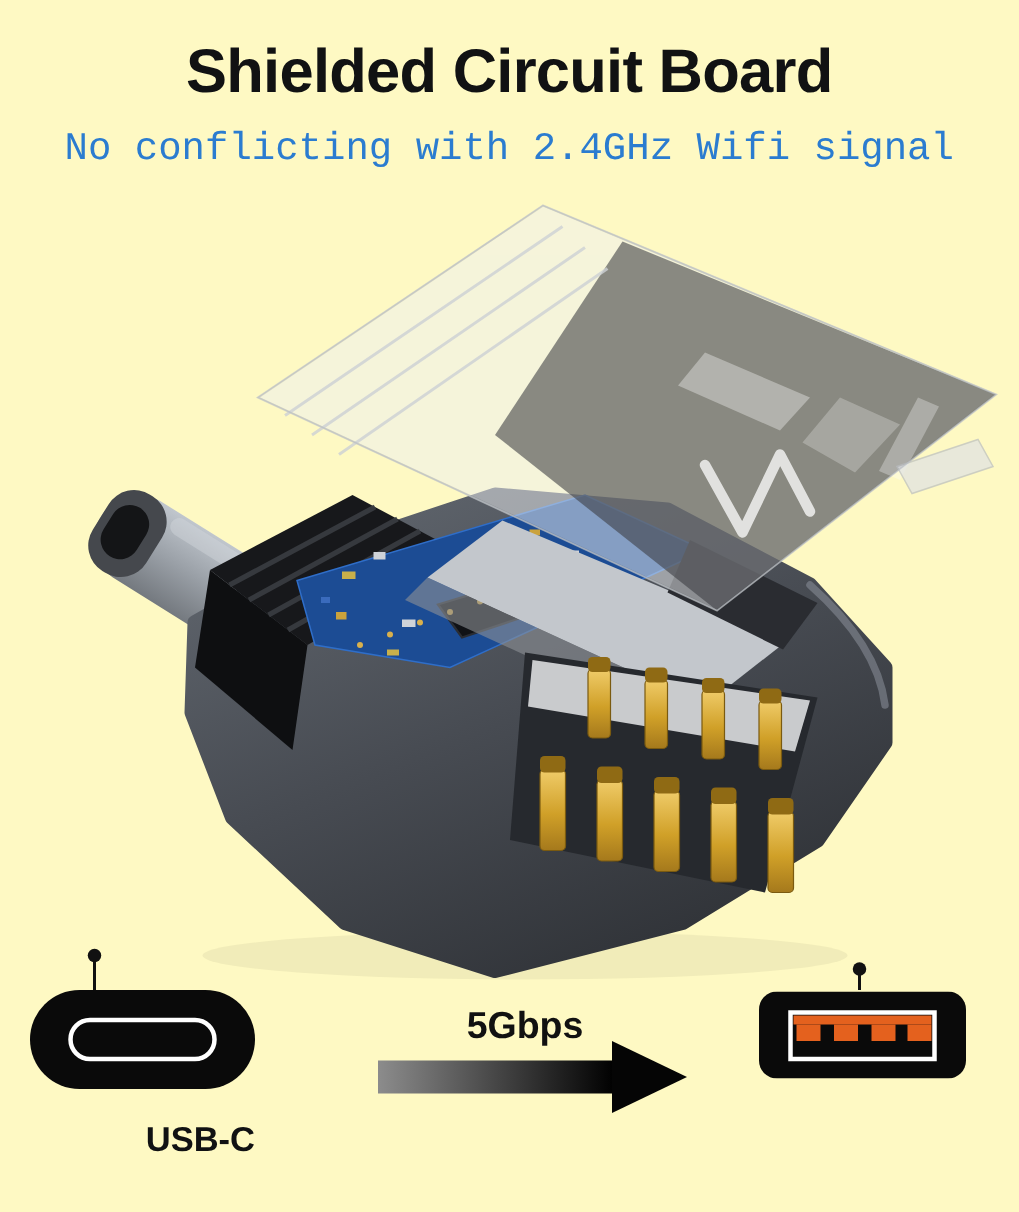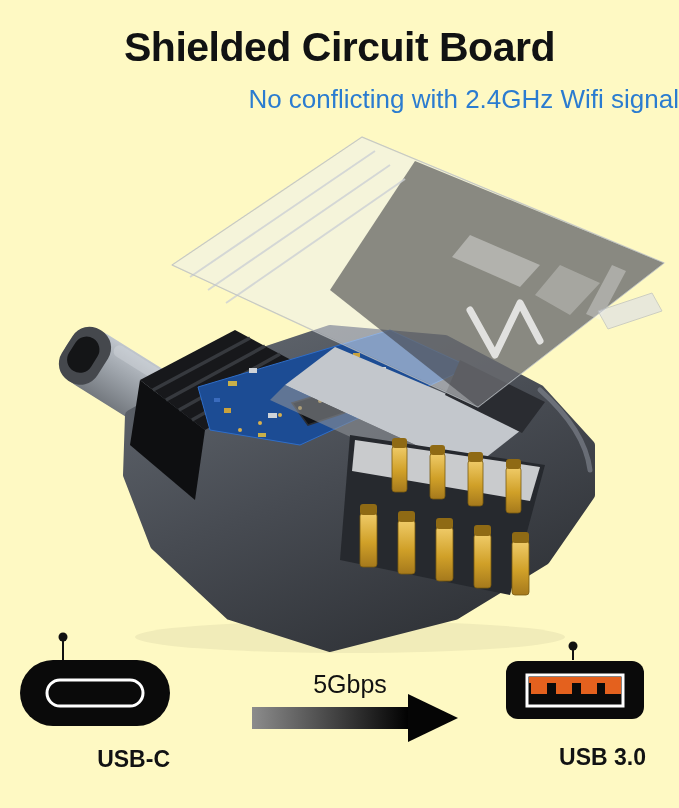--- a/index.html
+++ b/index.html
@@ -11,31 +11,31 @@
     overflow:hidden;
   }
   .title{
     position:absolute;top:24px;left:0;width:679px;
     text-align:center;
     font-size:41px;font-weight:700;color:#111213;
     letter-spacing:-0.5px;
   }
   .subtitle{
     position:absolute;top:84px;left:0;width:679px;
-    text-align:right;
-    font-size:26px;font-weight:400;color:#2b7cd0;
+    text-align:center;
+    font-size:26px;font-weight:400;color:#2b7cd0;font-family:Liberation Mono, monospace;
   }
   .illustration{
     position:absolute;top:115px;left:0;
   }
   .icon-usbc{position:absolute;left:20px;top:660px;}
   .icon-usb3{position:absolute;left:506px;top:661px;}
   .speed{
     position:absolute;left:240px;top:670px;width:220px;
-    text-align:center;font-size:25px;font-weight:400;color:#111;
+    text-align:center;font-size:25px;font-weight:700;color:#111;
   }
   .arrow{position:absolute;left:240px;top:692px;}
   .lbl{
     position:absolute;text-align:right;
     font-size:23px;font-weight:700;color:#111213;
   }
   .lbl-usbc{left:20px;top:746px;width:150px;}
   .lbl-usb3{left:506px;top:744px;width:140px;}
 </style>
 </head>
@@ -197,15 +197,14 @@
       <linearGradient id="arrowGrad" x1="0" y1="0" x2="1" y2="0">
         <stop offset="0" stop-color="#8c8c8c"></stop>
         <stop offset="1" stop-color="#000000"></stop>
       </linearGradient>
     </defs>
     <rect x="12" y="15" width="158" height="22" fill="url(#arrowGrad)"></rect>
     <polygon points="168,2 218,26 168,50" fill="#050505"></polygon>
   </svg>
 
   <div class="lbl lbl-usbc">USB-C</div>
-  <div class="lbl lbl-usb3">USB 3.0</div>
 
 </div>
 
 </body></html>

